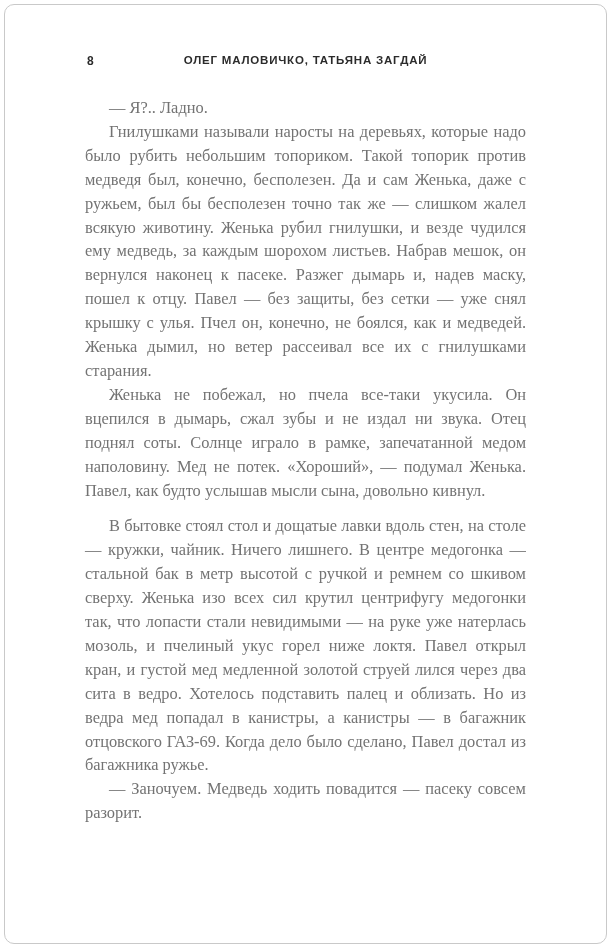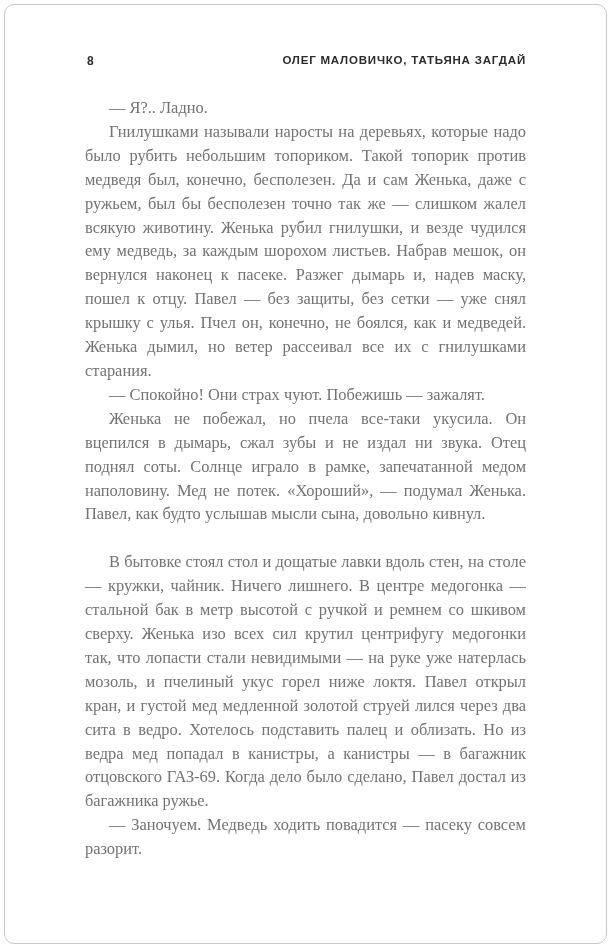--- a/index.html
+++ b/index.html
@@ -42,52 +42,51 @@
       letter-spacing: 0.8px;
       color: #2b2b2b;
     }
     .page-number {
       position: absolute;
       left: 2px;
       top: 2px;
       font-size: 12px;
     }
     .running-title {
-      text-align: right;
+      text-align: center;
       padding-top: 2px;
       text-transform: uppercase;
     }
     .body-text p {
       margin: 0;
       font-size: 16.4px;
       line-height: 23.9px;
       text-align: justify;
       text-indent: 24px;
       color: #737373;
     }
     .body-text p.section-break {
-      margin-top: 24px;
+      margin-top: 12px;
     }
   </style>
 </head>
 <body>
 
 <div class="page">
   <div class="page-frame"></div>
   <div class="page-inner">
 
     <div class="running-head">
       <span class="page-number">8</span>
       <div class="running-title">ОЛЕГ МАЛОВИЧКО, ТАТЬЯНА ЗАГДАЙ</div>
     </div>
 
     <div class="body-text">
       <p>— Я?.. Ладно.</p>
       <p>Гнилушками называли наросты на деревьях, которые надо было рубить небольшим топориком. Такой топорик против медведя был, конечно, бесполезен. Да и сам Женька, даже с ружьем, был бы бесполезен точно так же — слишком жалел всякую животину. Женька рубил гнилушки, и везде чудился ему медведь, за каждым шорохом листьев. Набрав мешок, он вернулся наконец к пасеке. Разжег дымарь и, надев маску, пошел к отцу. Павел — без защиты, без сетки — уже снял крышку с улья. Пчел он, конечно, не боялся, как и медведей. Женька дымил, но ветер рассеивал все их с гнилушками старания.</p>
-      <p>— Спокойно! Они страх чуют. Побежишь — зажалят.</p>
       <p>Женька не побежал, но пчела все-таки укусила. Он вцепился в дымарь, сжал зубы и не издал ни звука. Отец поднял соты. Солнце играло в рамке, запечатанной медом наполовину. Мед не потек. «Хороший», — подумал Женька. Павел, как будто услышав мысли сына, довольно кивнул.</p>
       <p class="section-break">В бытовке стоял стол и дощатые лавки вдоль стен, на столе — кружки, чайник. Ничего лишнего. В центре медогонка — стальной бак в метр высотой с ручкой и ремнем со шкивом сверху. Женька изо всех сил крутил центрифугу медогонки так, что лопасти стали невидимыми — на руке уже натерлась мозоль, и пчелиный укус горел ниже локтя. Павел открыл кран, и густой мед медленной золотой струей лился через два сита в ведро. Хотелось подставить палец и облизать. Но из ведра мед попадал в канистры, а канистры — в багажник отцовского ГАЗ-69. Когда дело было сделано, Павел достал из багажника ружье.</p>
       <p>— Заночуем. Медведь ходить повадится — пасеку совсем разорит.</p>
 
     </div>
 
   </div>
 </div>
 
 </body></html>

